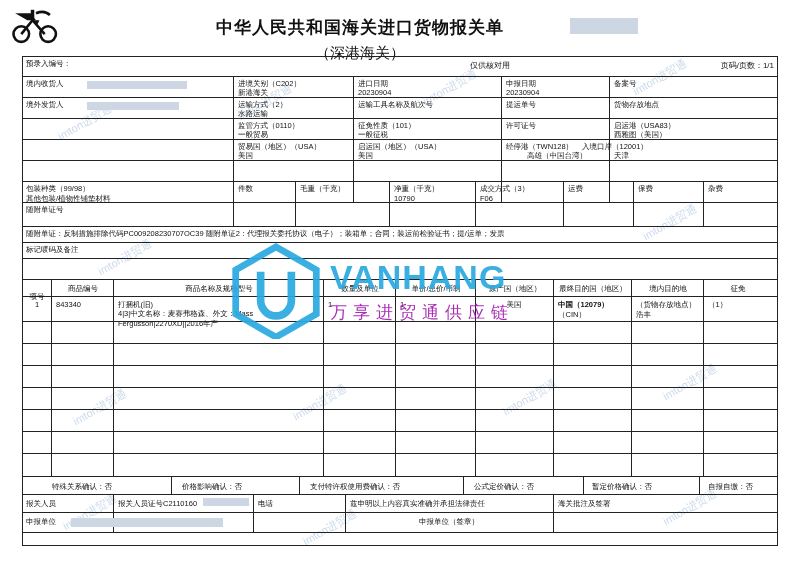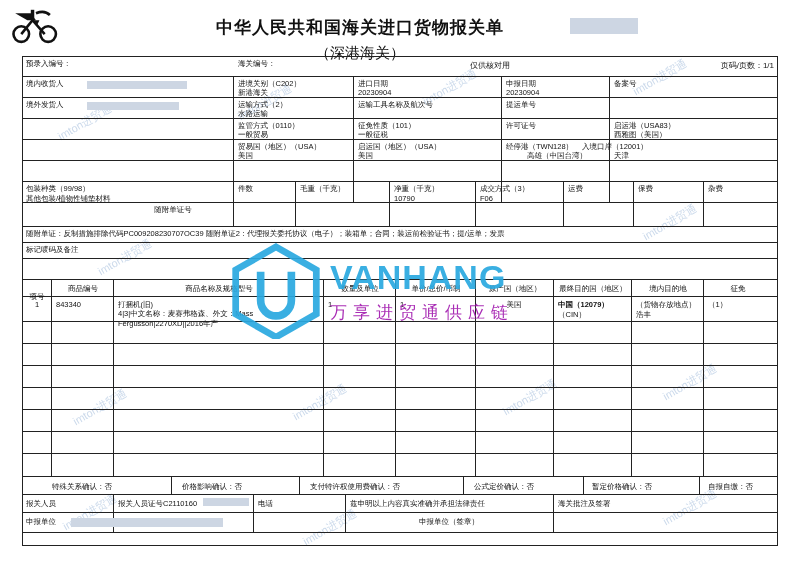--- a/index.html
+++ b/index.html
@@ -111,21 +111,20 @@
     <div class="hr" style="top:145px;"></div>
     <div class="hr" style="top:169px;"></div>
     <div class="hr" style="top:185px;"></div>
     <div class="hr" style="top:201px;"></div>
     <div class="hr" style="top:419px;"></div>
     <div class="hr" style="top:437px;"></div>
     <div class="hr" style="top:455px;"></div>
     <div class="hr" style="top:475px;"></div>
 
     <div class="c lbl" style="left:0;top:1px;width:210px;">预录入编号：</div>
-    <div class="c lbl" style="left:212px;top:1px;width:200px;">海关编号：</div>
 
     <div class="vr" style="left:210px;top:19px;height:126px;"></div>
     <div class="vr" style="left:330px;top:19px;height:126px;"></div>
     <div class="vr" style="left:478px;top:19px;height:126px;"></div>
     <div class="vr" style="left:586px;top:19px;height:126px;"></div>
 
     <div class="c lbl" style="left:0;top:21px;width:120px;">境内收货人</div>
     <div class="redact" style="position:absolute;left:64px;top:24px;width:100px;"></div>
     <div class="c lbl" style="left:212px;top:21px;width:118px;">进境关别（C202）</div>
     <div class="c val" style="left:212px;top:30px;width:118px;">新港海关</div>
@@ -134,20 +133,21 @@
     <div class="c lbl" style="left:480px;top:21px;width:106px;">申报日期</div>
     <div class="c val" style="left:480px;top:30px;width:106px;">20230904</div>
     <div class="c lbl" style="left:588px;top:21px;width:160px;">备案号</div>
 
     <div class="c lbl" style="left:0;top:42px;width:120px;">境外发货人</div>
     <div class="redact" style="position:absolute;left:64px;top:45px;width:92px;"></div>
     <div class="c lbl" style="left:212px;top:42px;width:118px;">运输方式（2）</div>
     <div class="c val" style="left:212px;top:51px;width:118px;">水路运输</div>
     <div class="c lbl" style="left:332px;top:42px;width:146px;">运输工具名称及航次号</div>
     <div class="c lbl" style="left:480px;top:42px;width:106px;">提运单号</div>
+    <div class="c lbl" style="left:588px;top:42px;width:160px;">货物存放地点</div>
 
     <div class="c lbl" style="left:212px;top:63px;width:118px;">监管方式（0110）</div>
     <div class="c val" style="left:212px;top:72px;width:118px;">一般贸易</div>
     <div class="c lbl" style="left:332px;top:63px;width:146px;">征免性质（101）</div>
     <div class="c val" style="left:332px;top:72px;width:146px;">一般征税</div>
     <div class="c lbl" style="left:480px;top:63px;width:106px;">许可证号</div>
     <div class="c lbl" style="left:588px;top:63px;width:160px;">启运港（USA83）</div>
     <div class="c val" style="left:588px;top:72px;width:160px;">西雅图（美国）</div>
 
     <div class="c lbl" style="left:212px;top:84px;width:118px;">贸易国（地区）（USA）</div>
@@ -173,21 +173,21 @@
     <div class="c lbl" style="left:212px;top:126px;width:58px;">件数</div>
     <div class="c lbl" style="left:274px;top:126px;width:90px;">毛重（千克）</div>
     <div class="c lbl" style="left:368px;top:126px;width:82px;">净重（千克）</div>
     <div class="c val" style="left:368px;top:136px;width:82px;">10790</div>
     <div class="c lbl" style="left:454px;top:126px;width:84px;">成交方式（3）</div>
     <div class="c val" style="left:454px;top:136px;width:84px;">F06</div>
     <div class="c lbl" style="left:542px;top:126px;width:66px;">运费</div>
     <div class="c lbl" style="left:612px;top:126px;width:66px;">保费</div>
     <div class="c lbl" style="left:682px;top:126px;width:66px;">杂费</div>
 
-    <div class="c lbl" style="left:0;top:147px;width:300px;text-align:center;">随附单证号</div>
+    <div class="c lbl" style="left:0;top:147px;width:300px;">随附单证号</div>
 
     <div class="c lbl" style="left:0;top:171px;width:740px;">随附单证：反制措施排除代码PC009208230707OC39  随附单证2：代理报关委托协议（电子）；装箱单；合同；装运前检验证书；提/运单；发票</div>
 
     <div class="c lbl" style="left:0;top:187px;width:300px;">标记唛码及备注</div>
 
     <div class="hr" style="top:222px;"></div>
     <div class="hr" style="top:239px;"></div>
 
     <div class="vr" style="left:28px;top:222px;height:197px;"></div>
     <div class="vr" style="left:90px;top:222px;height:197px;"></div>

